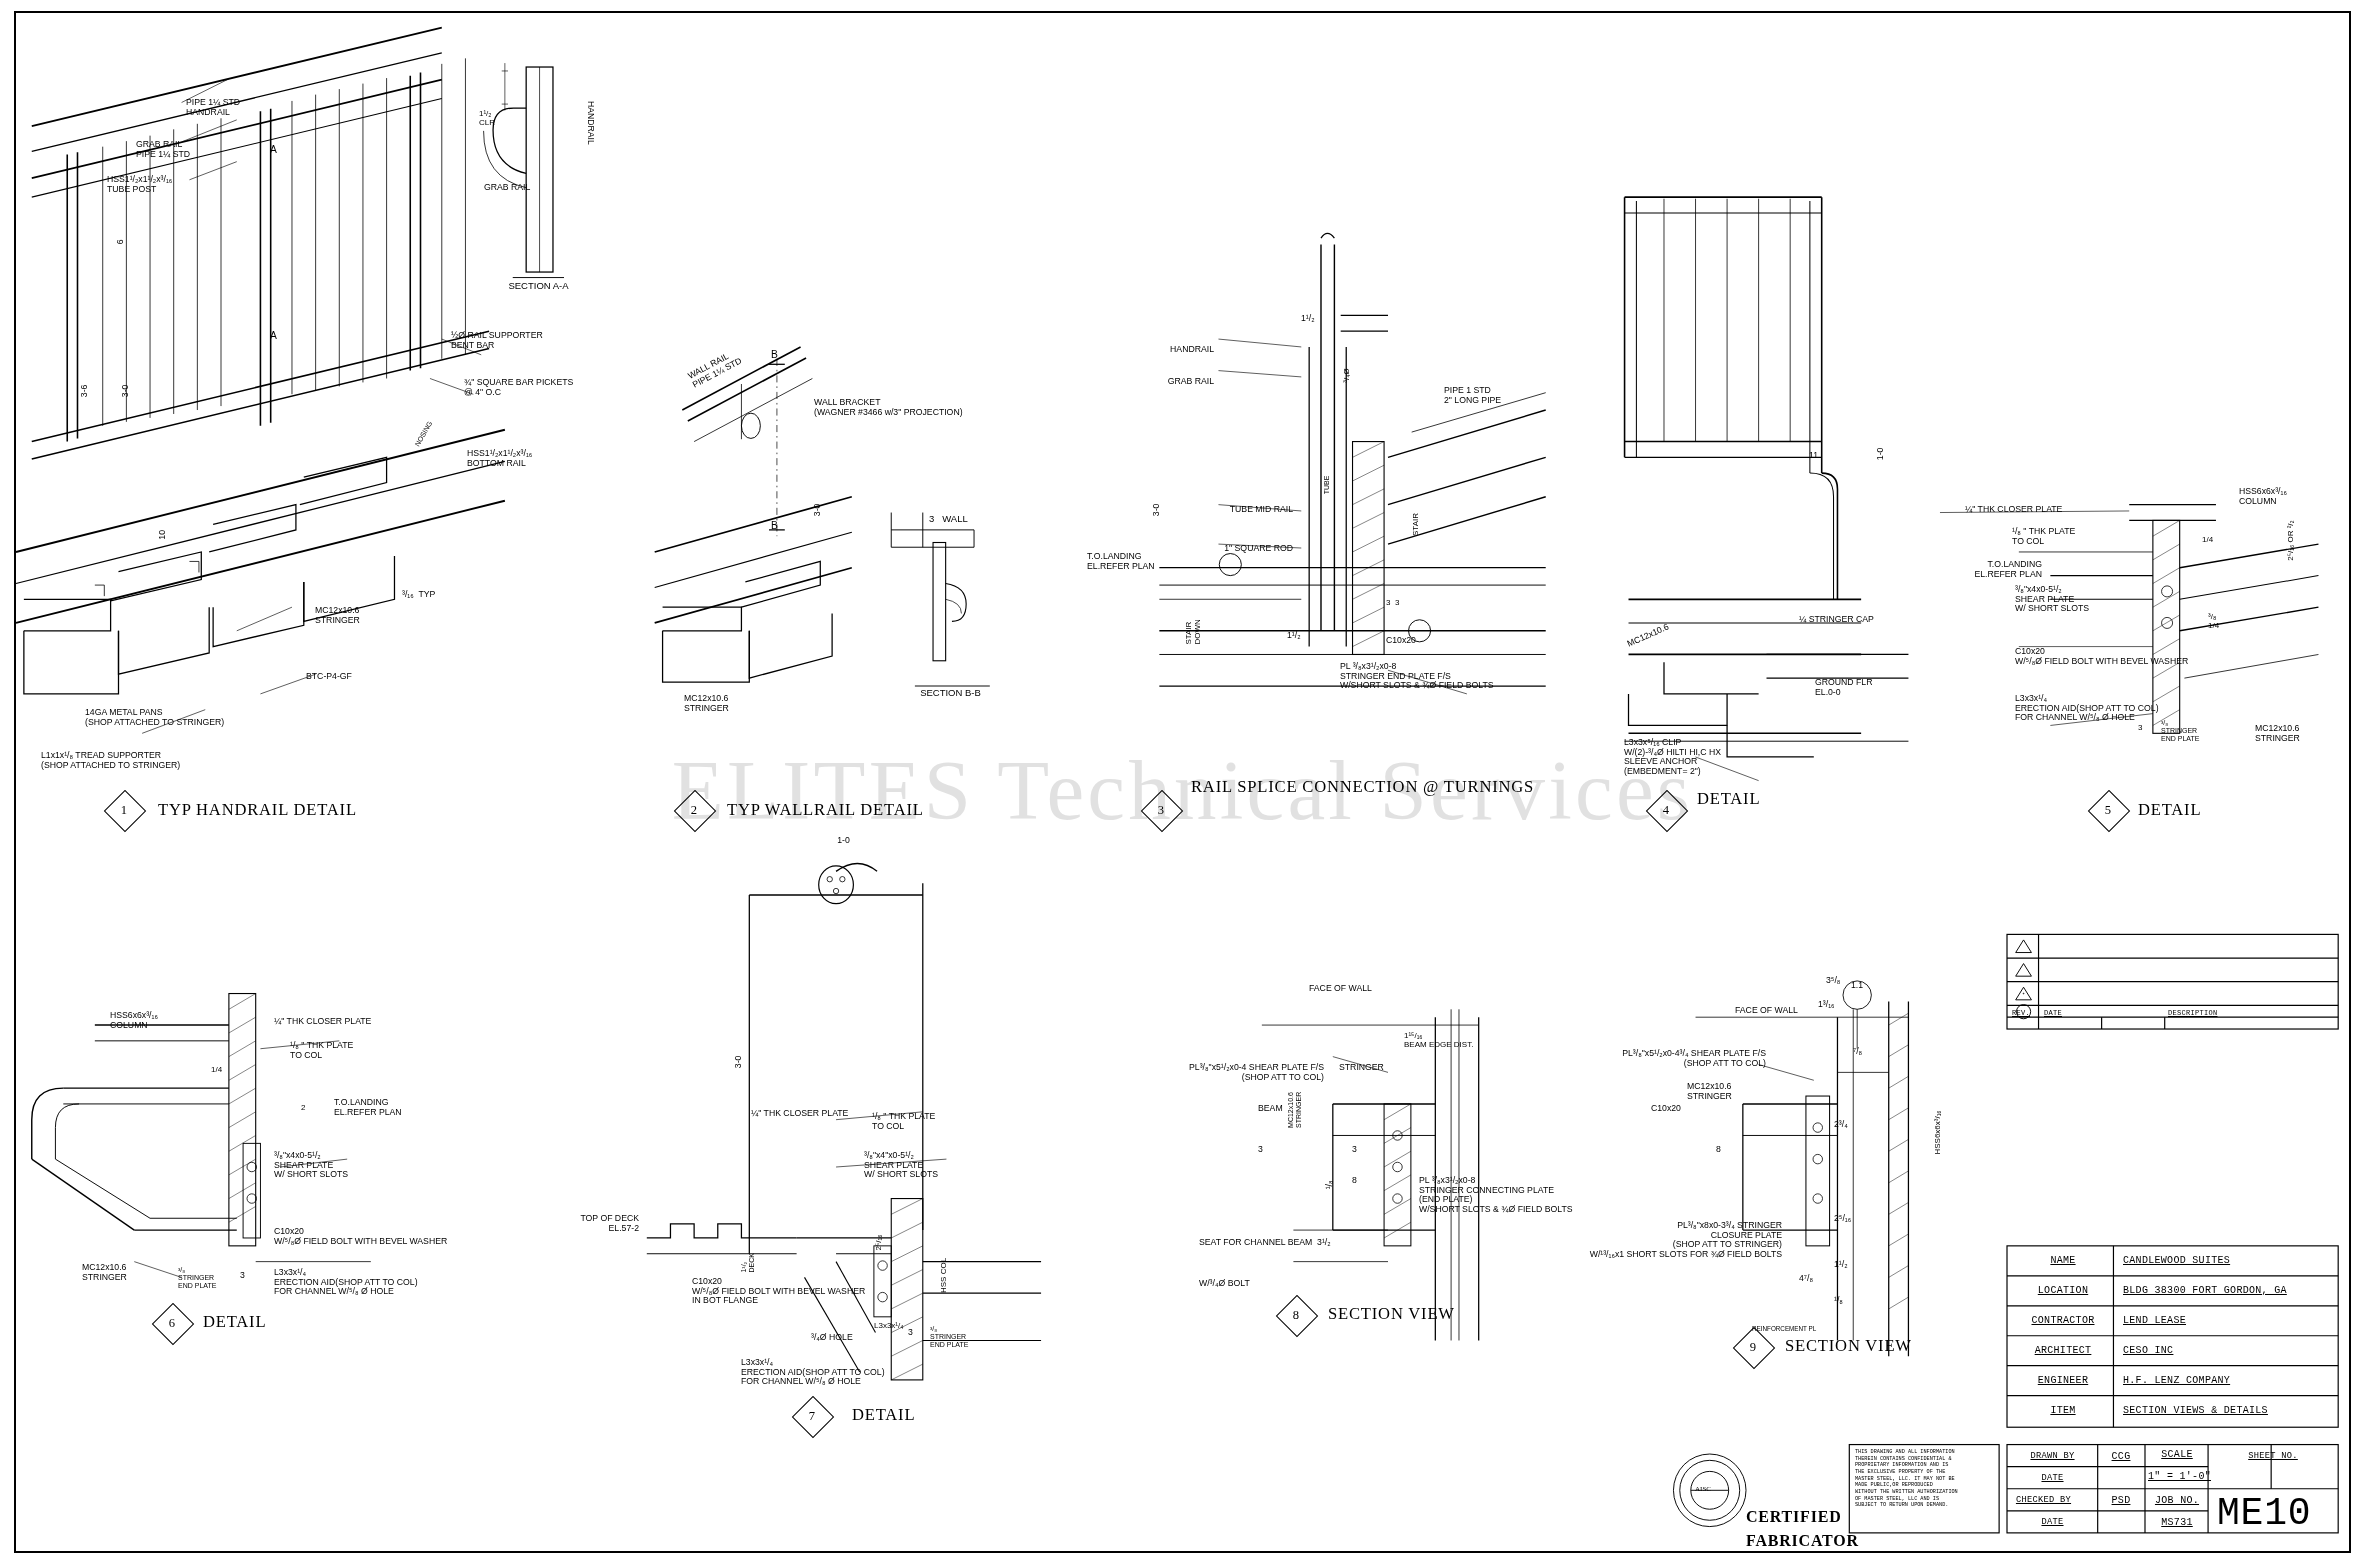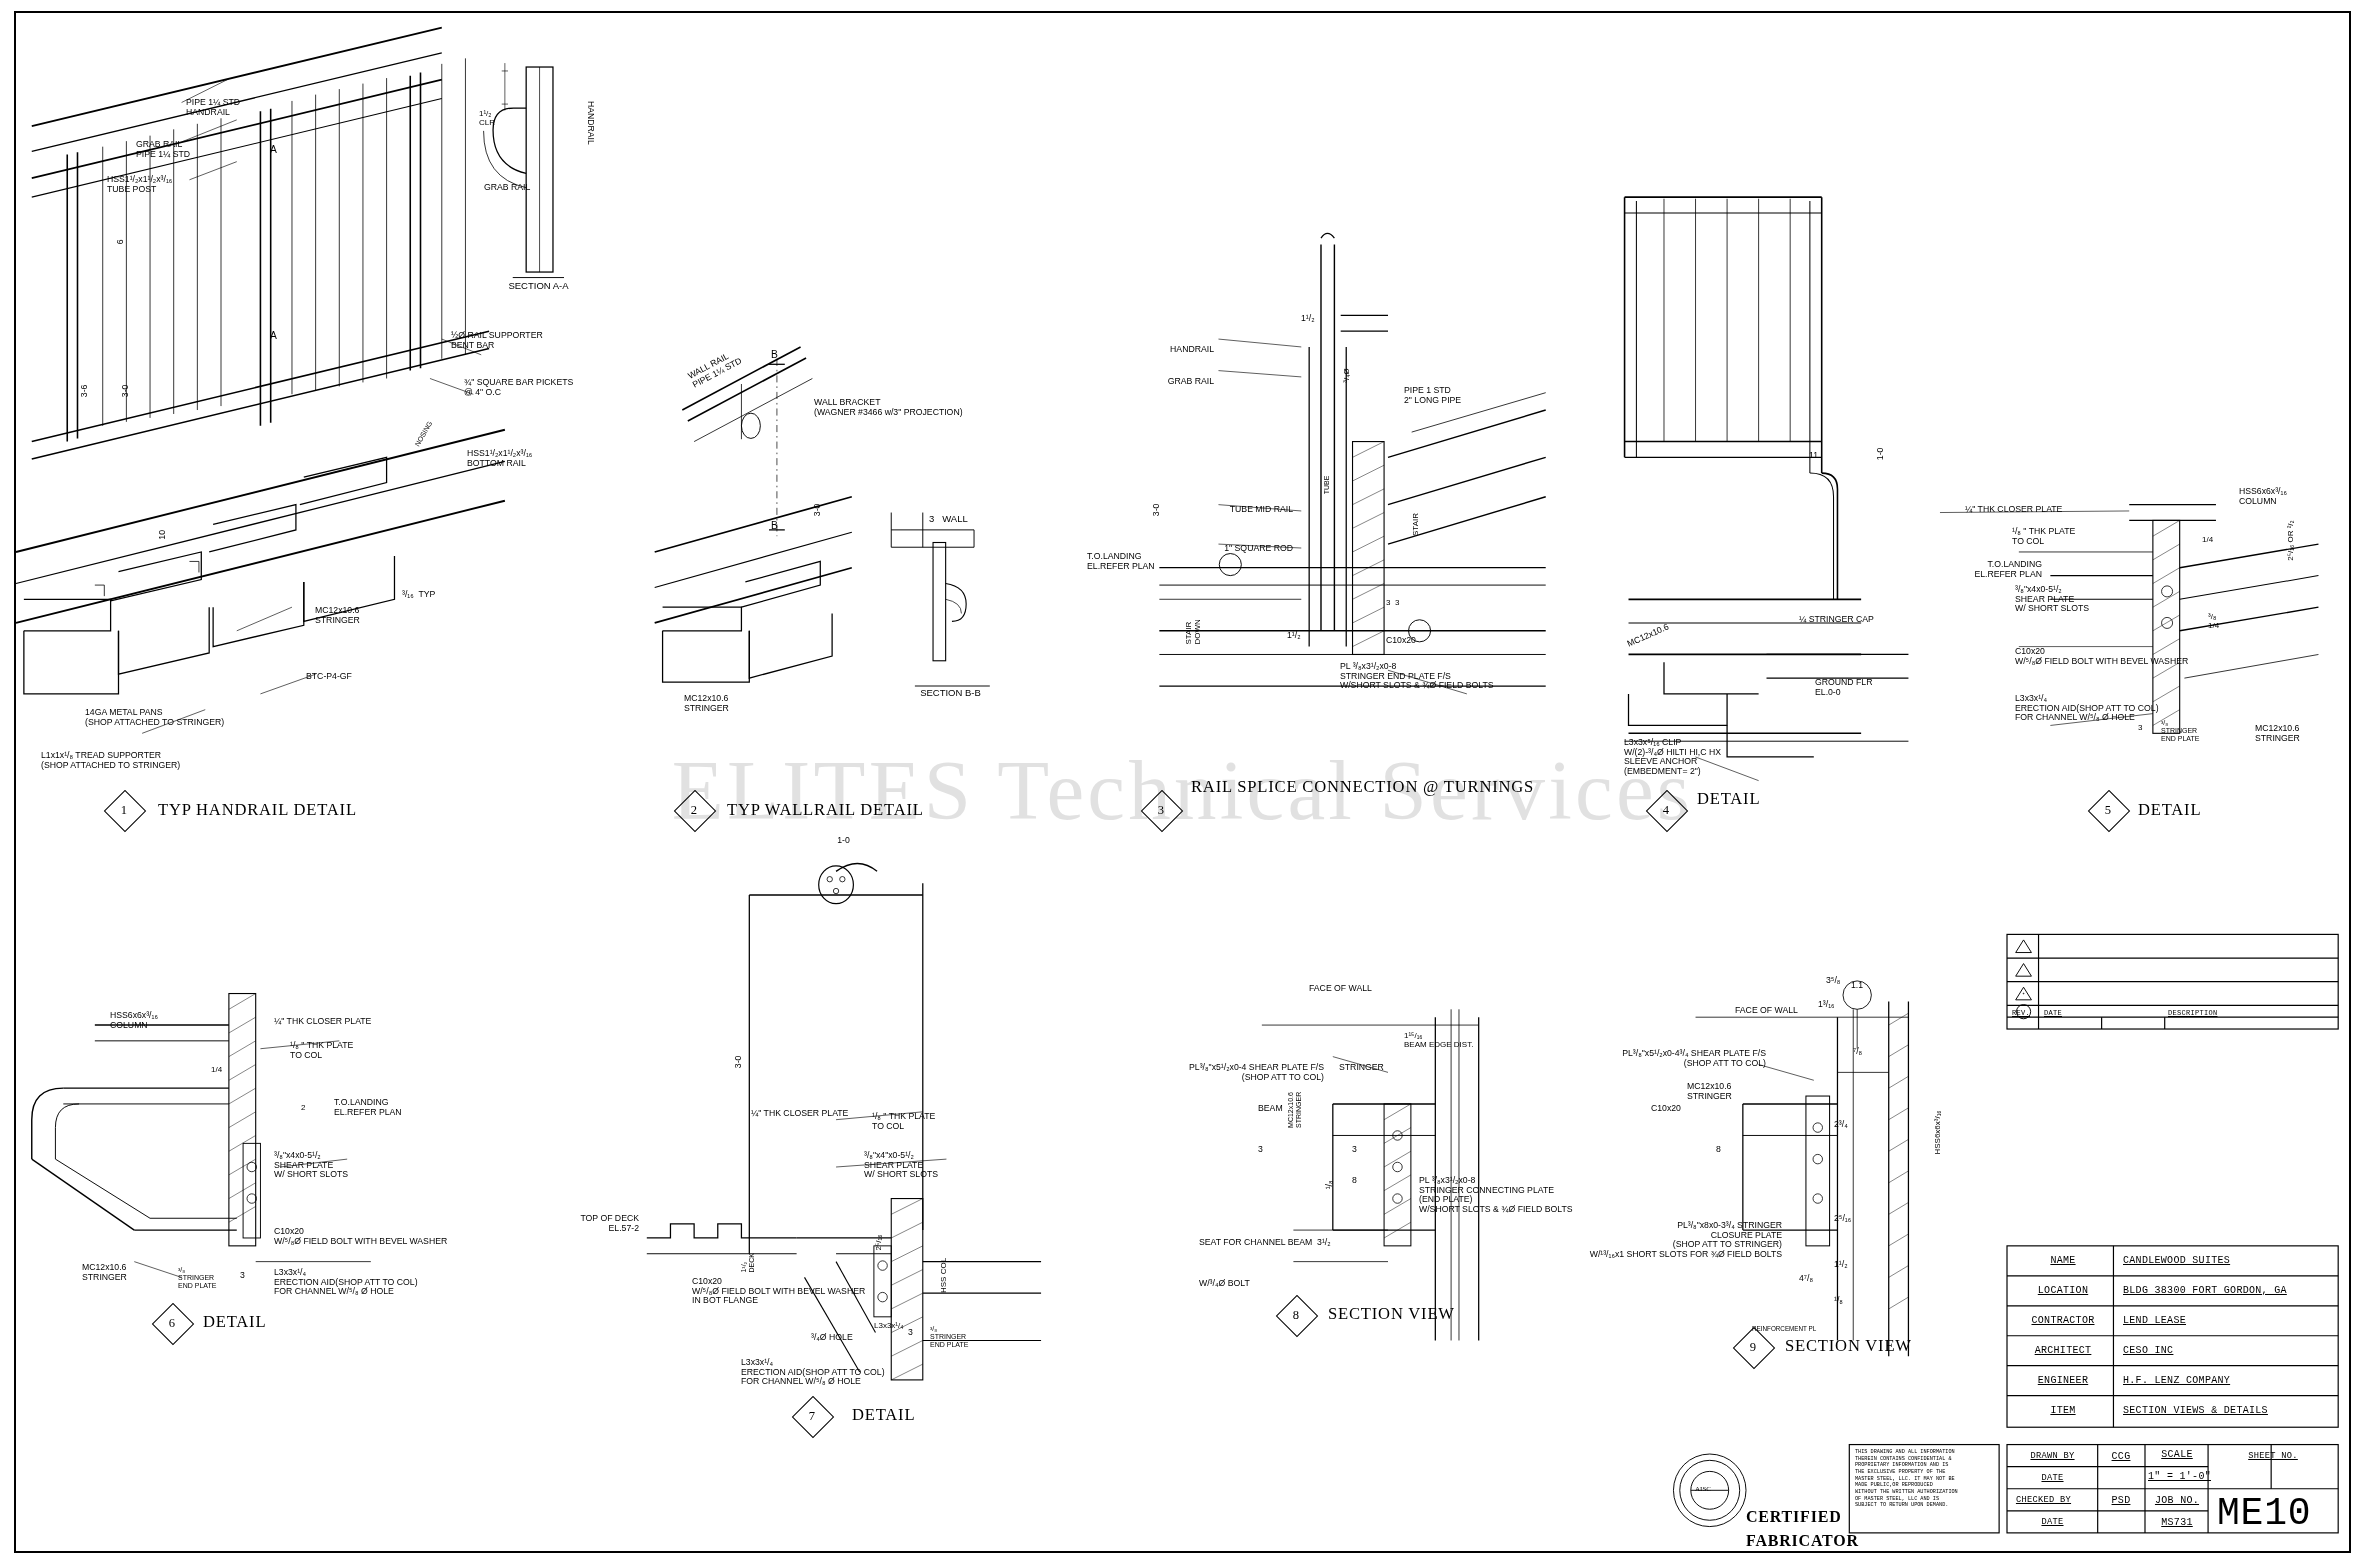--- a/index.html
+++ b/index.html
@@ -452,21 +452,21 @@
   <div class="lbl" style="left:812px;top:505px;transform:rotate(-90deg);">3-0</div>
   <div class="lbl" style="left:684px;top:694px;">MC12x10.6
 STRINGER</div>
   <div class="lbl" style="left:929px;top:514px;font-size:9.5px;">3   WALL</div>
   <div class="lbl c" style="left:899px;top:688px;width:103px;font-size:9.5px;">SECTION B-B</div>
 
   <div class="lbl r" style="left:1088px;top:345px;width:126px;">HANDRAIL</div>
   <div class="lbl r" style="left:1088px;top:377px;width:126px;">GRAB RAIL</div>
   <div class="lbl" style="left:1301px;top:314px;">1¹/₂</div>
   <div class="lbl" style="left:1340px;top:371px;transform:rotate(-90deg);font-size:8px;">³/₄Ø</div>
-  <div class="lbl" style="left:1404px;top:386px;">PIPE 1 STD
+  <div class="lbl" style="left:1444px;top:386px;">PIPE 1 STD
 2" LONG PIPE</div>
   <div class="lbl r" style="left:1159px;top:505px;width:134px;">TUBE MID RAIL</div>
   <div class="lbl r" style="left:1159px;top:544px;width:134px;">1" SQUARE ROD</div>
   <div class="lbl" style="left:1151px;top:505px;transform:rotate(-90deg);">3-0</div>
   <div class="lbl" style="left:1087px;top:552px;">T.O.LANDING
 EL.REFER PLAN</div>
   <div class="lbl" style="left:1405px;top:520px;transform:rotate(-90deg);font-size:8px;">STAIR</div>
   <div class="lbl" style="left:1181px;top:623px;transform:rotate(-90deg);font-size:8px;">STAIR
 DOWN</div>
   <div class="lbl" style="left:1386px;top:599px;font-size:8px;">3  3</div>

